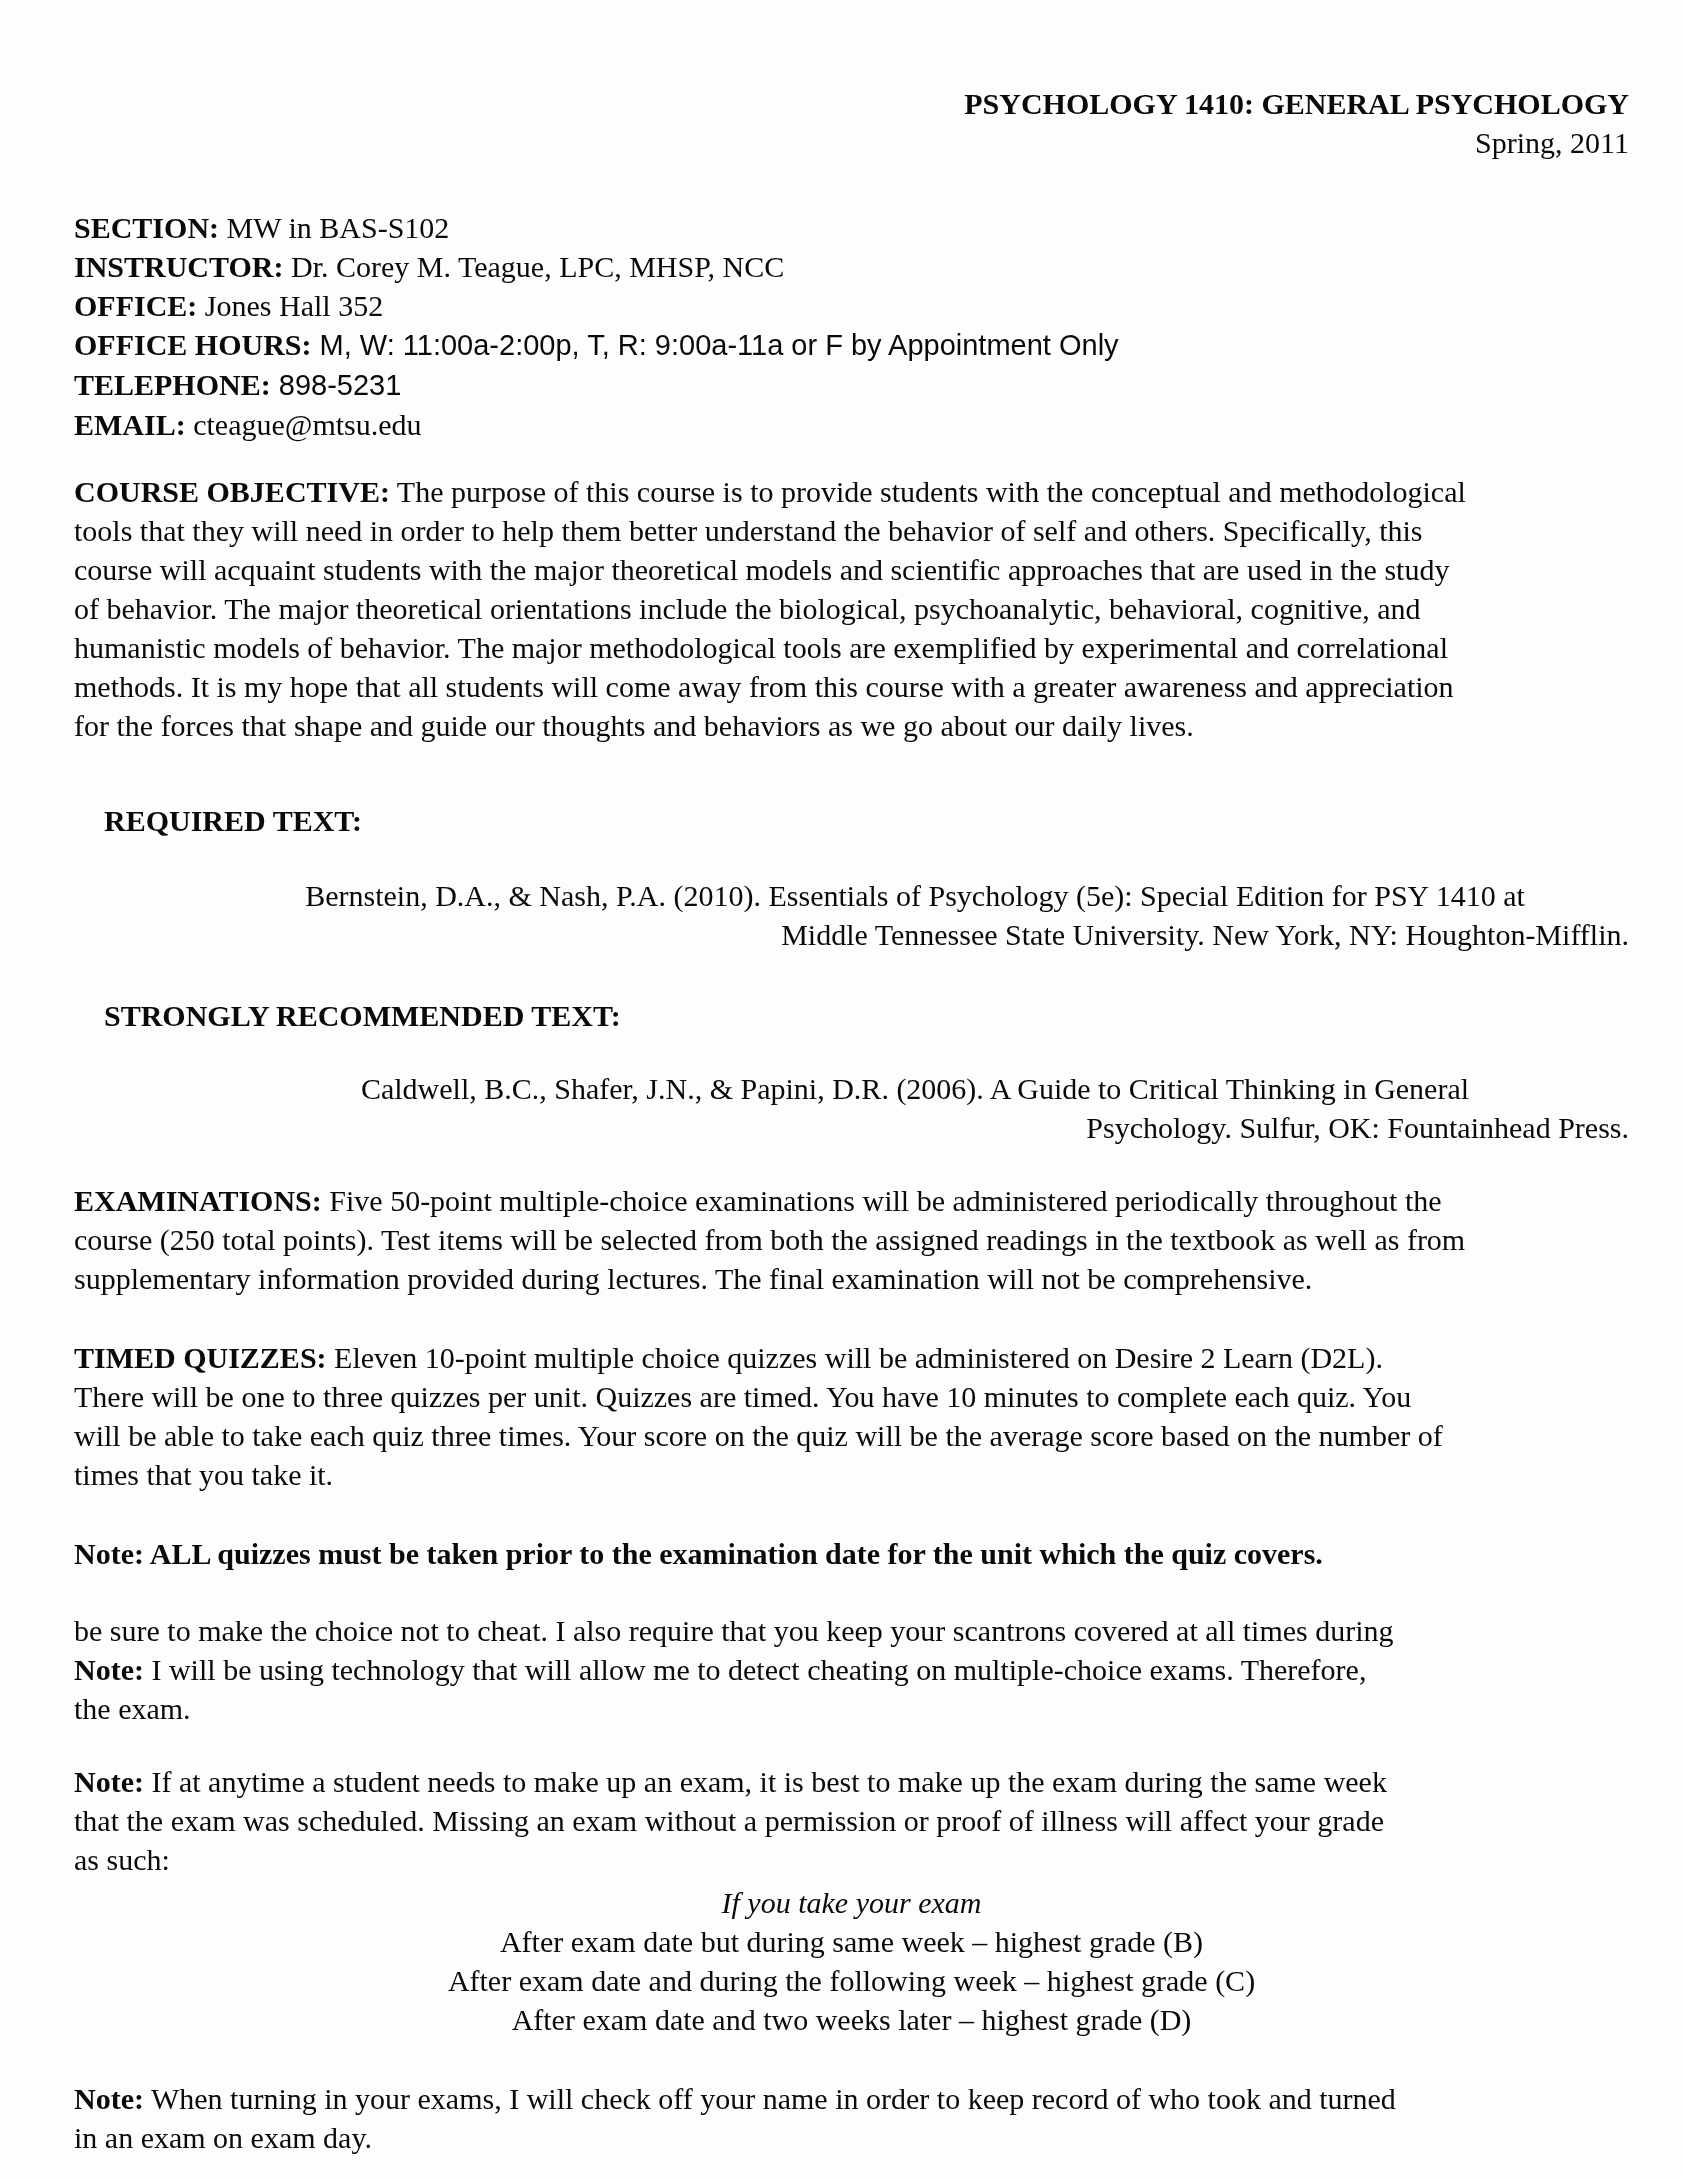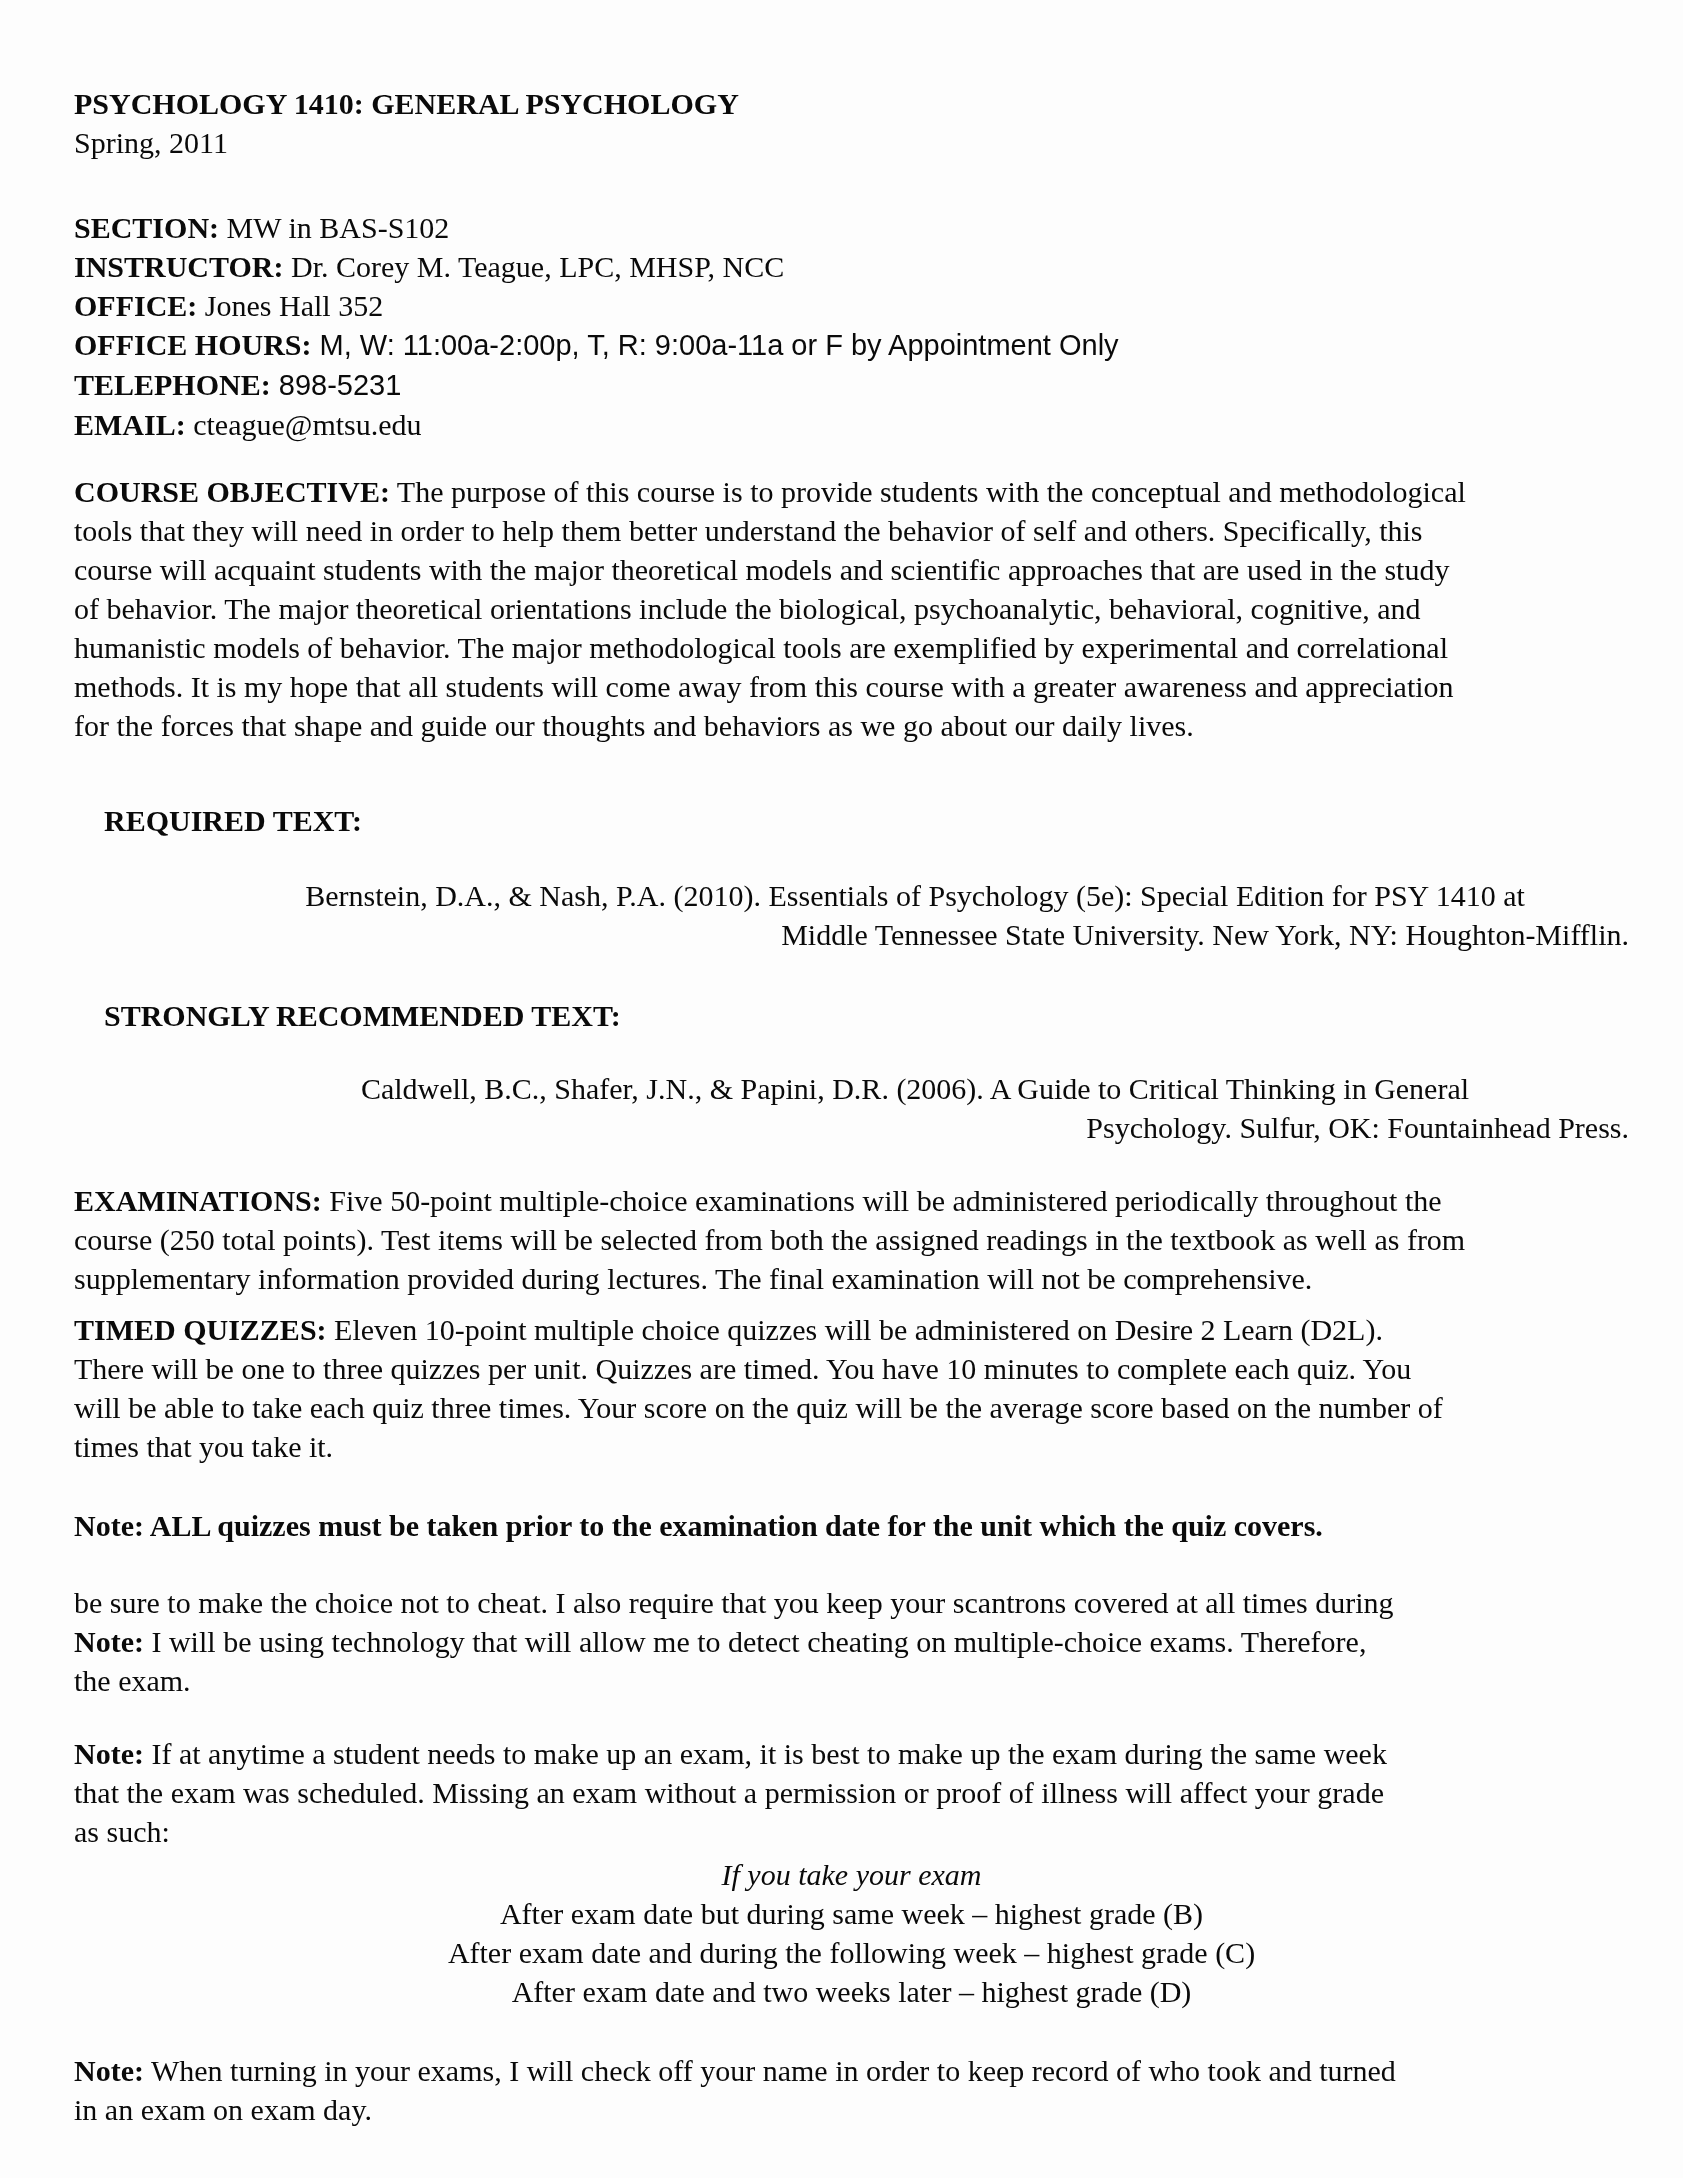--- a/index.html
+++ b/index.html
@@ -9,38 +9,38 @@
     height: 2178px;
     margin: 0 auto;
     background: #fdfdfd;
     box-sizing: border-box;
     padding: 84px 54px 0 74px;
     font-family: "Liberation Serif", "DejaVu Serif", serif;
     font-size: 30px;
     line-height: 39px;
     color: #0a0a0a;
   }
-  .title-block { text-align: left; }
+  .title-block { text-align: right; }
   .title { font-weight: bold; }
   .line { display: block; white-space: nowrap; }
   .para .line { white-space: normal; }
   .lbl { font-weight: bold; }
   .sans { font-family: Liberation Sans, sans-serif; font-size: 29px; }
   .info-block { margin-top: 46px; }
   .heading { font-weight: bold; }
   .indented { padding-left: 30px; }
   .indent-tab { padding-left: 127px; text-align: center; }
   .indent-hang { padding-left: 36px; text-align: right; }
   .co { margin-top: 28px; }
   .heading-required { margin-top: 56px; }
   .cit1 { margin-top: 36px; }
   .heading-strong { margin-top: 42px; }
   .cit2 { margin-top: 34px; }
   .exams { margin-top: 34px; }
-  .quizzes { margin-top: 12px; }
+  .quizzes { margin-top: 40px; }
   .note-bold { margin-top: 40px; font-weight: bold; }
   .note-cheat { margin-top: 38px; }
   .note-makeup { margin-top: 34px; }
   .grades { margin-top: 4px; text-align: center; }
   .grades .line { white-space: normal; }
   .italic { font-style: italic; }
   .note-check { margin-top: 40px; }
 </style>
 </head>
 <body>

